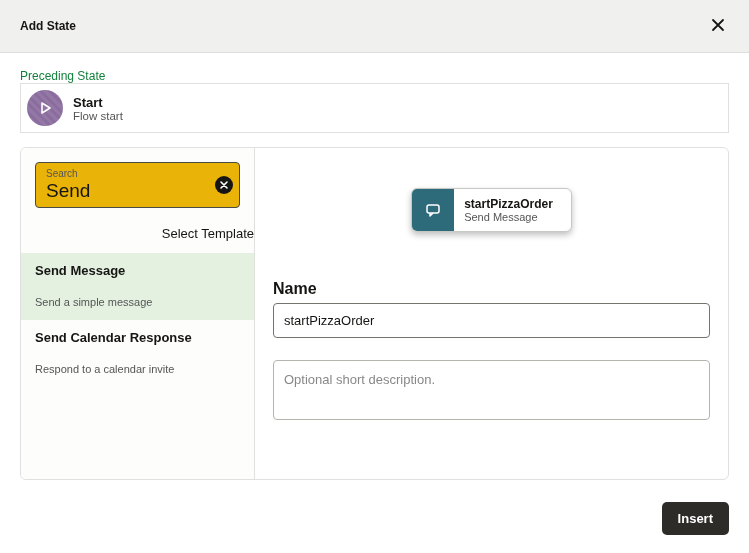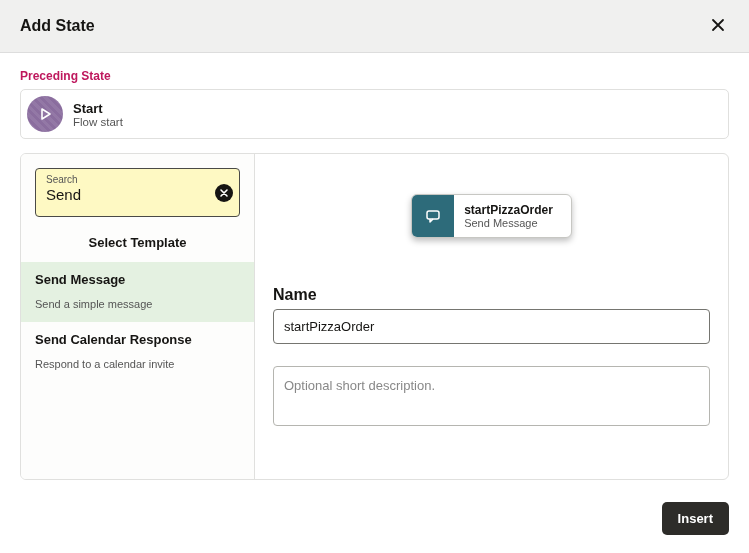--- a/index.html
+++ b/index.html
@@ -1,50 +1,50 @@
 <!DOCTYPE html>
 <html><head>
   <meta charset="utf-8">
   <style>
     * { box-sizing: border-box; margin: 0; padding: 0; }
     body { font-family: -apple-system, BlinkMacSystemFont, "Segoe UI", Arial, sans-serif; background: #fff; width: 749px; height: 553px; overflow: hidden; }
     
     .dialog { display: flex; flex-direction: column; height: 100%; }
     
     .header { background: #f0f0ef; padding: 13px 20px; display: flex; align-items: center; justify-content: space-between; border-bottom: 1px solid #ddd; }
-    .title { font-size: 16px; font-weight: 700; color: #161513; }
+    .title { font-size: 12px; font-weight: 700; color: #161513; }
     .close-btn { background: none; border: none; font-size: 18px; cursor: pointer; color: #161513; line-height: 1; padding: 4px; }
     
     .body { padding: 16px 20px 12px 20px; flex: 1; display: flex; flex-direction: column; overflow: auto; }
     
-    .preceding-label { font-size: 12px; font-weight: 700; color: #be185d; margin-bottom: 6px; }
-    .preceding-card { display: inline-flex; align-items: center; background: #fff; border: 1px solid #e0e0de; border-radius: 5px; padding: 6px 28px 6px 6px; }
+    .preceding-label { font-size: 12px; font-weight: 400; color: #15803d; }
+    .preceding-card { display: inline-flex; align-items: center; background: #fff; border: 1px solid #e0e0de; border-radius: 0; padding: 6px 28px 6px 6px; }
     .preceding-icon { width: 36px; height: 36px; border-radius: 50%; background: #8a6d9e; display: flex; align-items: center; justify-content: center; margin-right: 10px; position: relative; overflow: hidden; }
     .preceding-icon::before { content: ""; position: absolute; inset: 0; background: repeating-linear-gradient(45deg, rgba(255,255,255,0.08) 0 3px, transparent 3px 6px); }
     .preceding-icon svg { position: relative; z-index: 1; }
     .preceding-text .name { font-size: 13px; font-weight: 700; color: #161513; }
     .preceding-text .sub { font-size: 11.5px; color: #555; text-align: right; }
     
     .main-card { margin-top: 14px; border: 1px solid #e0e0de; border-radius: 6px; display: flex; flex: 1; overflow: hidden; background: #fff; }
     
     .left-pane { width: 234px; border-right: 1px solid #e0e0de; display: flex; flex-direction: column; background: #fdfdfc; }
     .search-wrap { padding: 14px 14px 0 14px; }
-    .search-box { border: 1.5px solid #4a4a47; border-radius: 4px; padding: 5px 30px 12px 10px; position: relative; background: #fef9c3; }
+    .search-box { border: 1.5px solid #4a4a47; border-radius: 4px; padding: 5px 30px 5px 10px; position: relative; background: #eab308; }
     .search-label { font-size: 10px; color: #555; display: block; }
-    .search-input { border: none; outline: none; width: 100%; font-size: 15px; color: #161513; background: transparent; padding-top: 1px; }
+    .search-input { border: none; outline: none; width: 100%; font-size: 19px; color: #161513; background: transparent; padding-top: 1px; }
     .clear-btn { position: absolute; right: 6px; top: 50%; transform: translateY(-50%); width: 18px; height: 18px; border-radius: 50%; background: #161513; border: none; cursor: pointer; display: flex; align-items: center; justify-content: center; }
     .clear-btn svg { display: block; }
     
-    .select-template { text-align: center; font-size: 13px; font-weight: 700; color: #161513; padding: 18px 0 12px 0; }
+    .select-template { text-align: right; font-size: 13px; font-weight: 400; color: #161513; padding: 18px 0 12px 0; }
     
     .template-list { flex: 1; }
     .template-item { padding: 10px 14px 11px 14px; cursor: pointer; border-bottom: 1px solid transparent; }
     .template-item.selected { background: #e4f1e1; }
     .template-item .t-title { font-size: 13px; font-weight: 700; color: #161513; }
-    .template-item .t-sub { font-size: 11px; color: #555; margin-top: 11px; }
+    .template-item .t-sub { font-size: 11px; color: #555; margin-top: 18px; }
     
     .right-pane { flex: 1; padding: 22px 18px 22px 18px; display: flex; flex-direction: column; }
     
     .preview-wrap { display: flex; justify-content: center; margin-bottom: 48px; margin-top: 18px; }
     .preview-card { display: flex; border: 1px solid #c7c7c3; border-radius: 6px; overflow: hidden; box-shadow: 0 3px 6px rgba(0,0,0,0.25); background: #fff; }
     .preview-icon { width: 42px; background: #2d6b7a; display: flex; align-items: center; justify-content: center; }
     .preview-text { padding: 8px 18px 8px 10px; }
     .preview-text .p-name { font-size: 12px; font-weight: 700; color: #161513; }
     .preview-text .p-sub { font-size: 11px; color: #555; }
     

